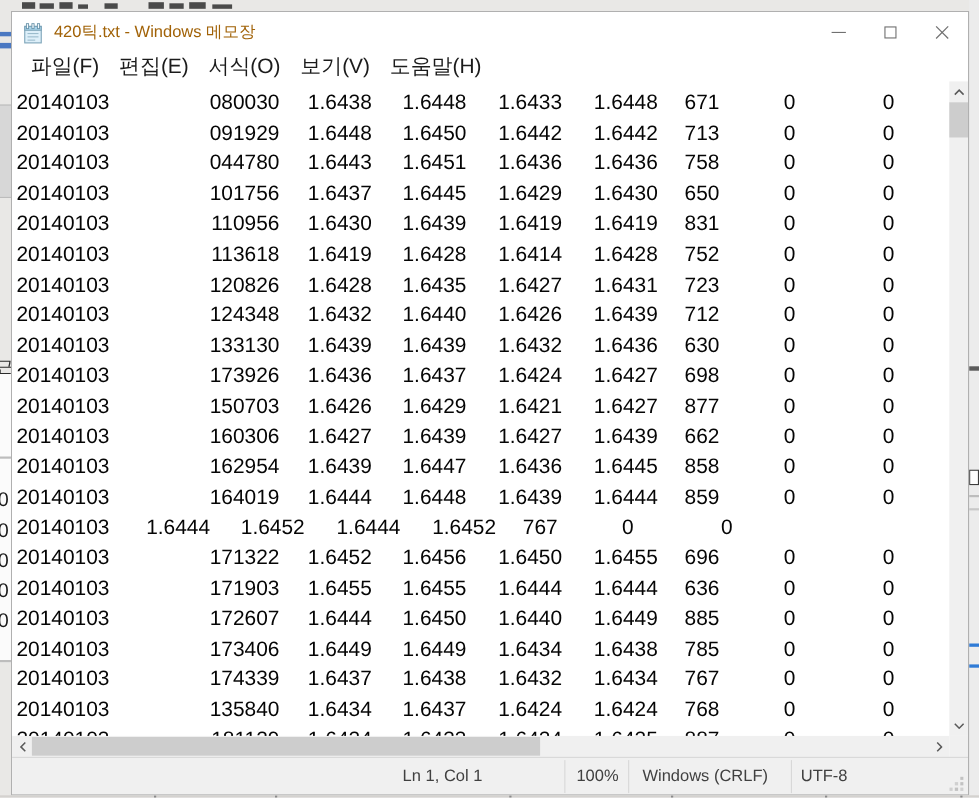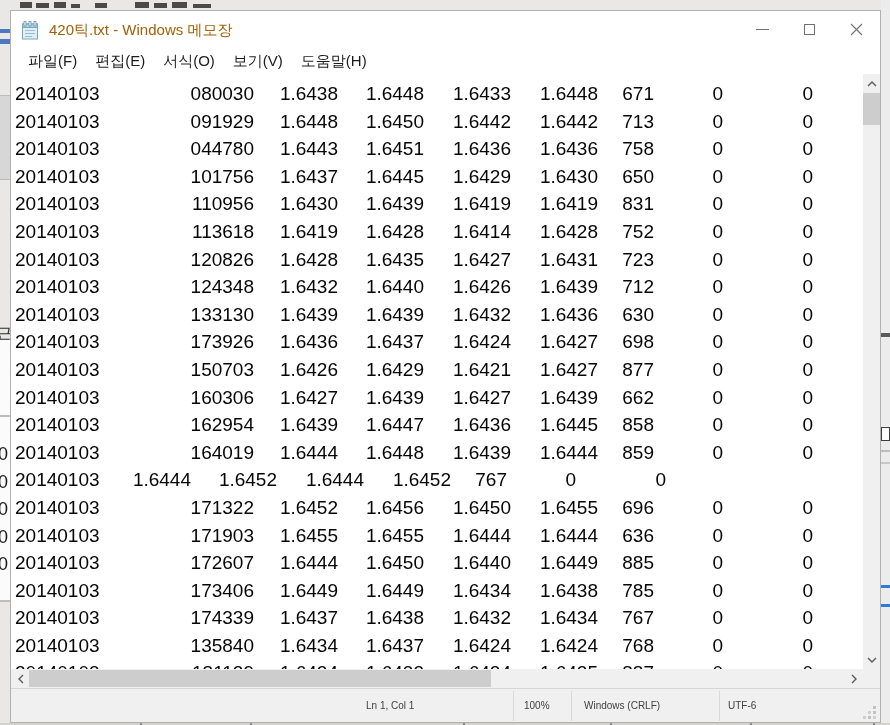--- a/index.html
+++ b/index.html
@@ -41,21 +41,21 @@
   .np-icon { position:absolute; left:10px; top:10px; width:18px; height:19px; }
   .win-title { position:absolute; left:38px; top:0; height:37px; line-height:37px;
     font-size:15px; color:#a16207; white-space:nowrap; }
   .controls { position:absolute; right:0; top:0; height:37px; display:flex; }
   .ctrl { width:47px; height:37px; display:flex; align-items:center; justify-content:center; }
   .glyph-min { width:13px; height:1px; background:#707070; }
   .glyph-max { width:11px; height:11px; border:1px solid #707070; }
 
   .menubar { position:absolute; left:0; top:37px; width:100%; height:26px; background:#fff;
     display:flex; align-items:center; padding-left:8px; }
-  .menu-item { font-size:15px; color:#1b1b1b; padding:0 9px; height:26px; line-height:26px; white-space:nowrap;text-align:center; }
+  .menu-item { font-size:19px; color:#1b1b1b; padding:0 9px; height:26px; line-height:26px; white-space:nowrap;text-align:center; }
 
   
   .content { position:absolute; left:0; top:63px; width:869px; height:614px; }
   .text-area { position:absolute; left:0; top:0; width:852px; height:595px;
     overflow:hidden; background:#fff; padding-top:6px; cursor:text; }
   .line { display:flex; height:27.6px; line-height:27.6px; white-space:nowrap;
     font-size:19px; color:#050505; }
   .cell { display:inline-block; }
   .c0{width:96px;text-align:left;padding-left:4px}
   .c1{width:147px;text-align:right}
@@ -76,21 +76,21 @@
 
   .hscroll { position:absolute; left:0; bottom:0; width:852px; height:19px; background:#f0f0f0; }
   .hs-left, .hs-right { position:absolute; top:0; width:19px; height:19px;
     display:flex; align-items:center; justify-content:center; }
   .hs-left { left:0; } .hs-right { right:0; }
   .hs-thumb { position:absolute; left:18px; top:1px; width:462px; height:17px; background:#cdcdcd; }
   .scroll-corner { position:absolute; right:0; bottom:0; width:17px; height:19px; background:#f0f0f0; }
 
   
   .statusbar { position:absolute; left:0; bottom:0; width:100%; height:34px;
-    background:#f0f0f0; border-top:1px solid #d6d6d6; font-size:10px; color:#404040; }
+    background:#f0f0f0; border-top:1px solid #d6d6d6; font-size:15px; color:#404040; }
   .sb-item { position:absolute; top:0; height:34px; line-height:33px; white-space:nowrap; }
   .sb-div { position:absolute; top:2px; width:1px; height:30px; background:#d8d8d8; }
   .sb-grip { position:absolute; right:4px; bottom:3px; }
 </style>
 </head>
 <body>
 
 <div>
   <div class="bg-left-strip"></div>
   <div class="bg-left-panel"></div>
@@ -448,21 +448,21 @@
     <div class="scroll-corner"></div>
   </div>
 
   <div class="statusbar">
     <span class="sb-item" style="left:355px">Ln 1, Col 1</span>
     <span class="sb-div" style="left:502px"></span>
     <span class="sb-item" style="left:513px">100%</span>
     <span class="sb-div" style="left:560px"></span>
     <span class="sb-item" style="left:573px">Windows (CRLF)</span>
     <span class="sb-div" style="left:708px"></span>
-    <span class="sb-item" style="left:717px">UTF-6</span>
+    <span class="sb-item" style="left:717px">UTF-8</span>
     <svg class="sb-grip" width="13" height="13" viewBox="0 0 13 13">
       <rect x="10" y="0" width="3" height="3" fill="#c2c2c2"></rect>
       <rect x="5" y="5" width="3" height="3" fill="#d0d0d0"></rect>
       <rect x="10" y="5" width="3" height="3" fill="#c2c2c2"></rect>
       <rect x="0" y="10" width="3" height="3" fill="#d0d0d0"></rect>
       <rect x="5" y="10" width="3" height="3" fill="#c2c2c2"></rect>
       <rect x="10" y="10" width="3" height="3" fill="#d0d0d0"></rect>
     </svg>
   </div>
 

